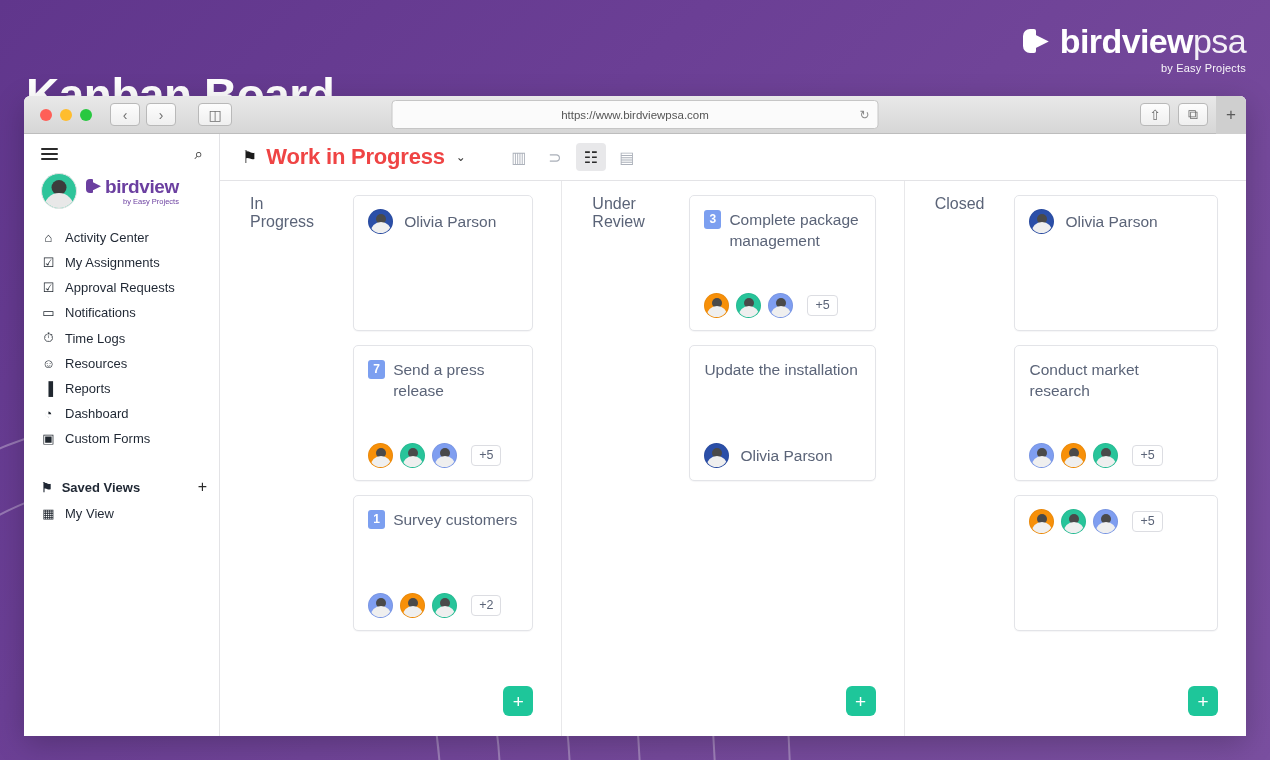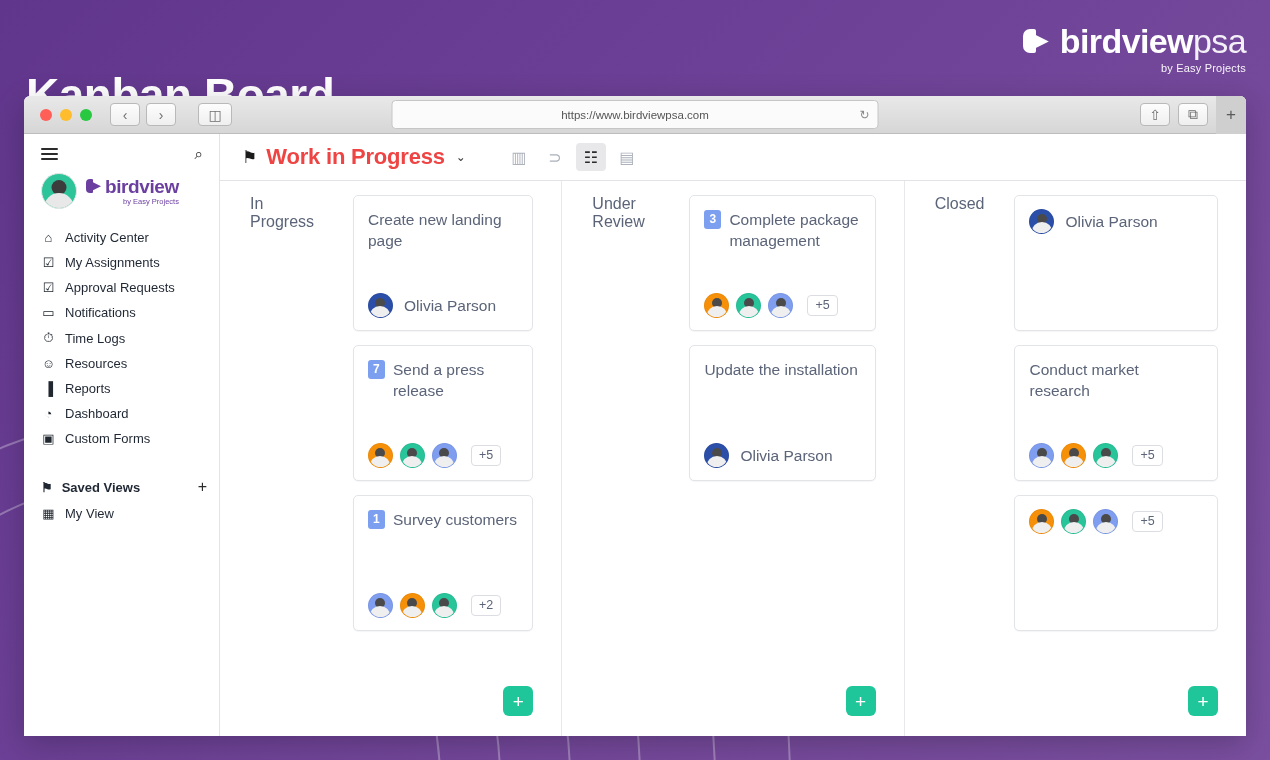--- a/index.html
+++ b/index.html
@@ -360,23 +360,20 @@
         </div>
       </div>
 
       <div class="board">
 
         <div class="col">
           <div class="col-title">In Progress</div>
           <div class="col-cards">
 
             <div class="card">
-              <div class="card-title">
-                <span>Create new landing page</span>
-              </div>
               <div class="card-foot">
                 <div class="assignee-single">
                   <span class="av c-blue">
                       <i class="head"></i>
                       <i class="body"></i>
                     </span>
                   <span class="assignee-name">Olivia Parson</span>
                 </div>
               </div>
             </div>

